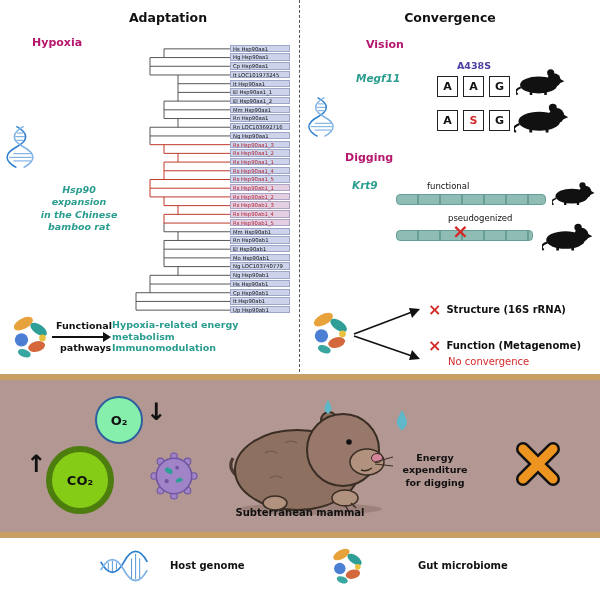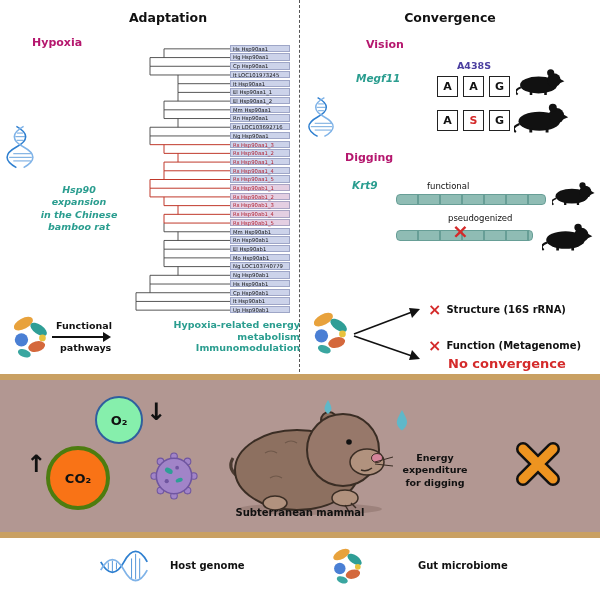--- a/index.html
+++ b/index.html
@@ -5,25 +5,25 @@
   html,body{margin:0;padding:0;background:#fff;}
   #fig{position:relative;width:600px;height:589px;background:#ffffff;
        font-family:"DejaVu Sans","Liberation Sans",sans-serif;color:#111;overflow:hidden;}
   .abs{position:absolute;}
   .hdr{font-weight:bold;font-size:12.5px;text-align:center;}
   .magenta{color:#b5176e;font-weight:bold;font-size:11px;}
   .geneName{color:#2a9d8f;font-weight:bold;font-style:italic;font-size:10.5px;}
   .mutLabel{color:#4b3fa0;font-weight:bold;font-size:9.5px;text-align:center;}
   .smallTxt{font-size:8.5px;}
   .tealNote{color:#2a9d8f;font-weight:bold;font-style:italic;font-size:9.5px;text-align:center;line-height:1.3;margin-left:35px;}
-  .outcome{color:#2a9d8f;font-weight:bold;font-size:9.5px;text-align:right;line-height:1.25;}
+  .outcome{color:#2a9d8f;font-weight:bold;font-size:9.5px;text-align:left;line-height:1.25;}
   .dashedDiv{border-left:1.5px dashed #555;width:0;height:372px;left:299px;top:0;}
   .boldLbl{font-weight:bold;font-size:10px;}
   .xmark{color:#d42a2a;font-weight:900;}
-  .noconv{color:#d42a2a;font-weight:bold;font-size:13px;}
+  .noconv{color:#d42a2a;font-weight:normal;font-size:10px;}
   
   #tree{left:82px;top:44px;width:215px;height:270px;}
   #tree-lines{position:absolute;left:0;top:0;}
   .tree-label{position:absolute;left:148px;width:60px;height:7.4px;background:#ccd3ea;
       border:0.5px solid rgba(120,130,170,.55);font-size:5.3px;line-height:7.2px;
       padding-left:2px;white-space:nowrap;box-sizing:border-box;}
   .tree-label.aa{background:#ccd3ea;color:#b22232;}
   .tree-label.ab{background:#e4cfe2;color:#b22232;}
   
   .codon-row{display:flex;}
@@ -35,21 +35,21 @@
       background:repeating-linear-gradient(90deg,#8fbcb4 0 20px,#679e96 20px 22px);}
   
   .arrowLine{position:absolute;height:2px;background:#111;}
   .arrowLine::after{content:"";position:absolute;right:-7px;top:-4px;border-left:8px solid #111;
       border-top:5px solid transparent;border-bottom:5px solid transparent;}
   
   .panelBar{left:0;width:600px;height:6px;background:#c9a063;}
   .panelBg{left:0;top:380px;width:600px;height:152px;background:#b29792;}
   .circle{border-radius:50%;display:flex;align-items:center;justify-content:center;font-weight:bold;}
   .o2c{left:95px;top:396px;width:44px;height:44px;background:#86efac;border:2px solid #2f5f9e;font-size:13px;}
-  .co2c{left:46px;top:446px;width:56px;height:56px;background:#f97316;border:4px solid #4d7c0f;font-size:13px;}
+  .co2c{left:46px;top:446px;width:56px;height:56px;background:#84cc16;border:6px solid #4d7c0f;font-size:13px;}
   .bigArrow{font-size:24px;font-weight:bold;color:#111;line-height:1;}
   .panelTxt{font-size:9.5px;font-weight:bold;text-align:center;line-height:1.3;}
 </style>
 </head>
 <body>
 
 <svg width="0" height="0" style="position:absolute">
   <defs>
     <g id="mouse-shape">
       <path d="M6 24 Q -4 28 2 33" stroke="#111" stroke-width="2.4" fill="none"></path>

